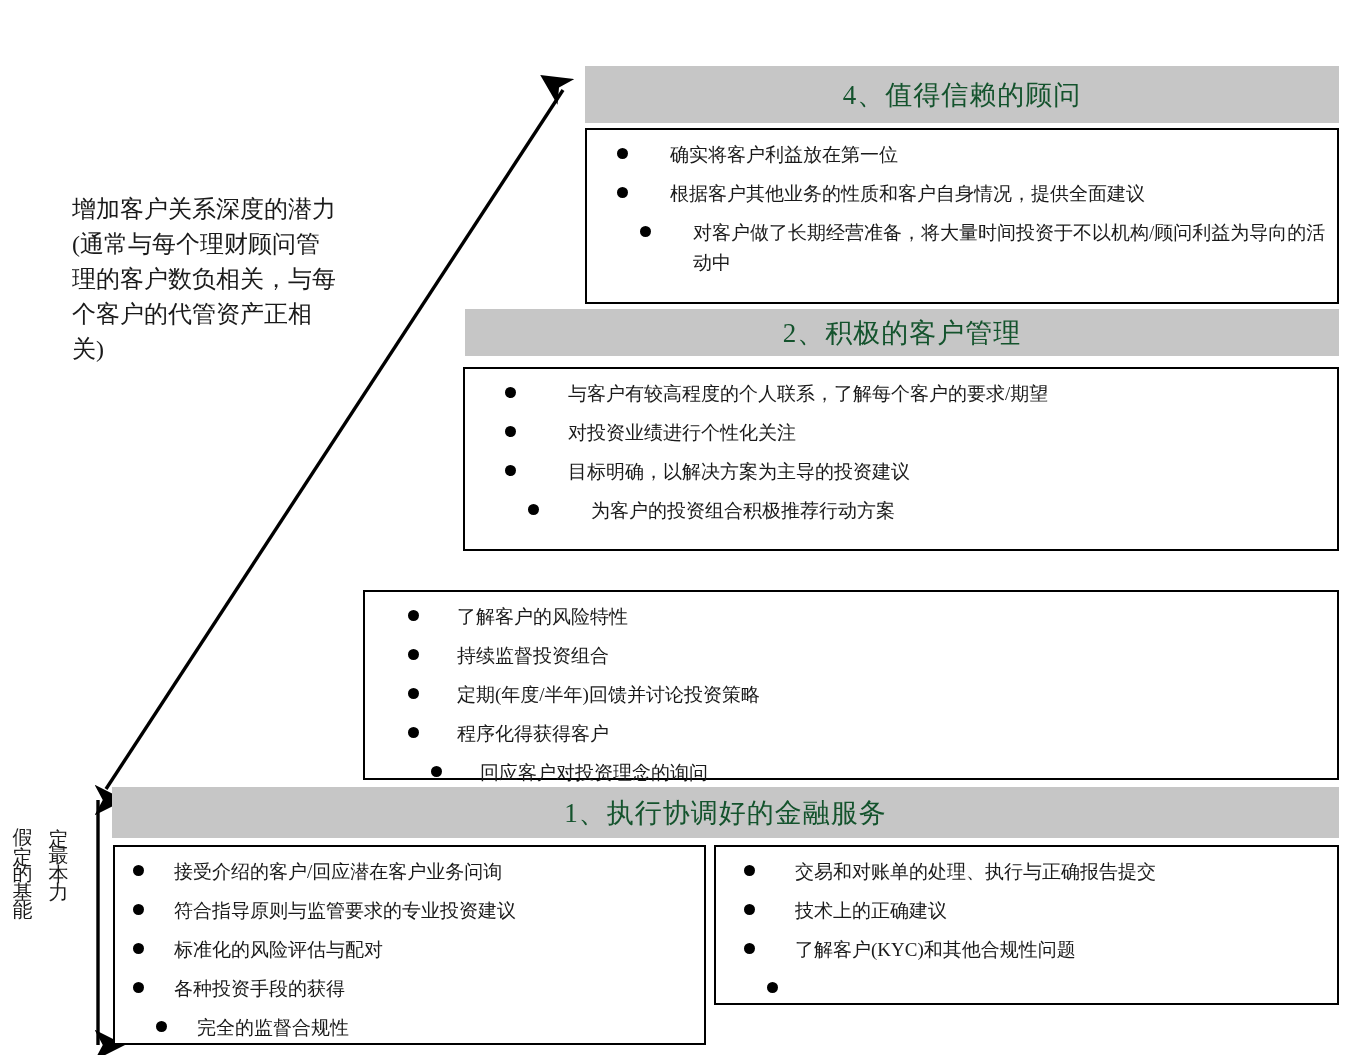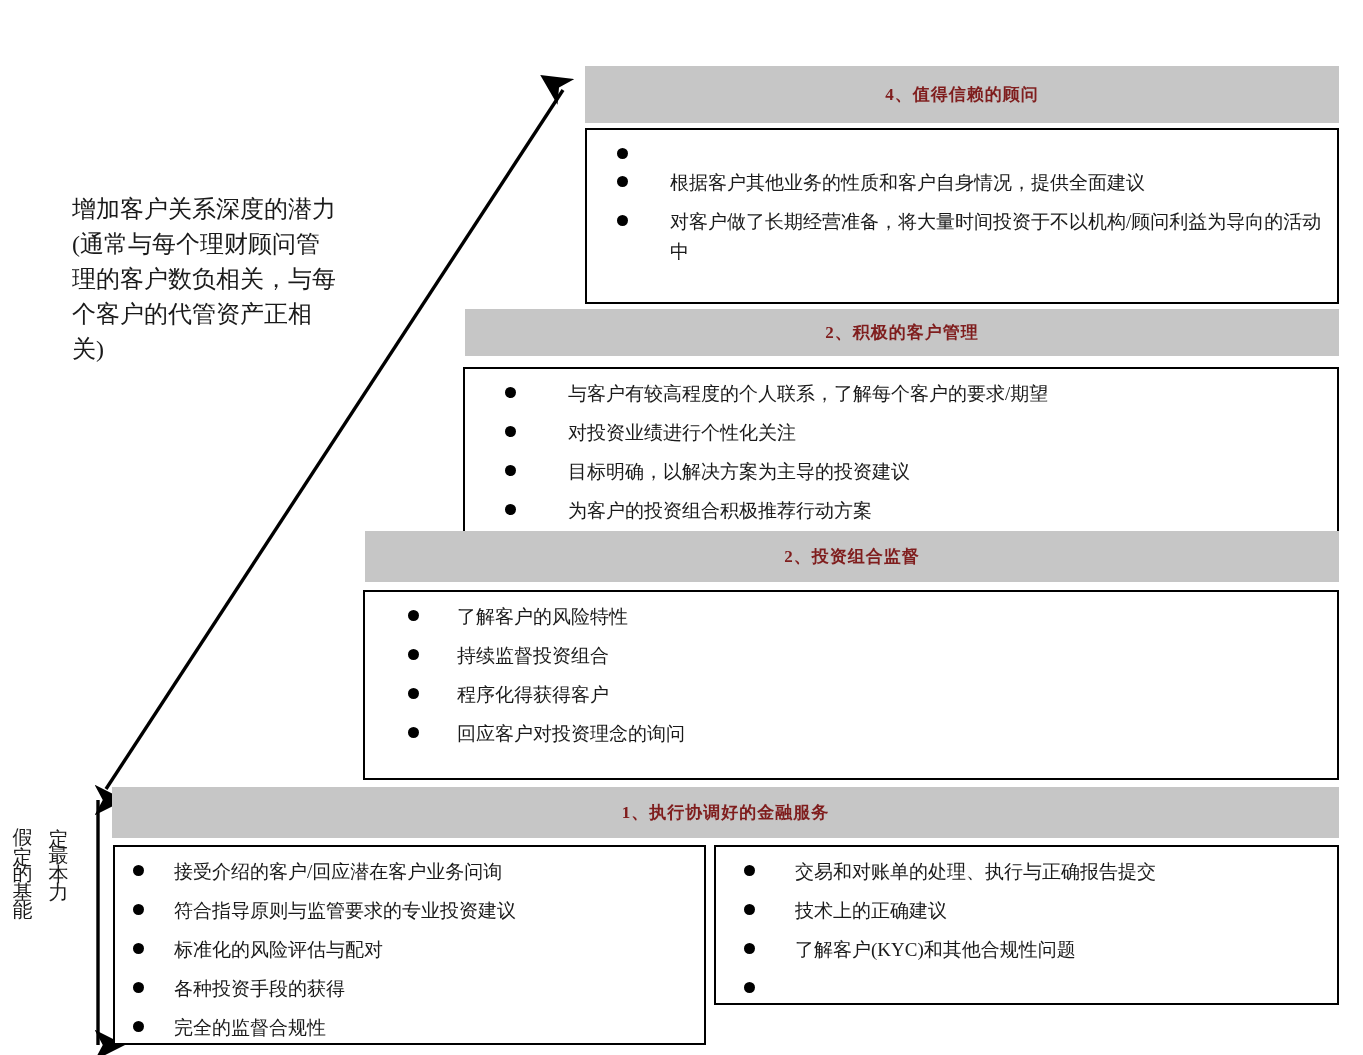--- a/index.html
+++ b/index.html
@@ -22,24 +22,24 @@
   
   .tier-header {
     position: absolute;
     background: #c6c6c6;
     display: flex;
     align-items: center;
     justify-content: center;
     box-sizing: border-box;
   }
   .tier-header-label {
-    font-size: 17px;
-    font-weight: bold;
+    font-size: 27px;
+    font-weight: normal;
     letter-spacing: 1px;
-    color: #7f1d1d;
+    color: #14532d;
     font-family: "Liberation Serif", "DejaVu Serif", serif;
     white-space: nowrap;
   }
 
   
   .tier-box {
     position: absolute;
     background: #ffffff;
     border: 2px solid #000000;
     box-sizing: border-box;
@@ -48,21 +48,21 @@
   .bullet-list {
     list-style: none;
     margin: 0;
     padding: 0;
   }
   .bullet-item {
     display: flex;
     align-items: flex-start;
     margin: 0 0 9px 0;
   }
-  .bullet-item:last-child { margin-bottom: 0; }
+  .bullet-item:last-child { margin-bottom: 0; padding-left: 23px; }
   .bullet-dot {
     flex: 0 0 auto;
     width: 11px;
     height: 11px;
     border-radius: 50%;
     background: #000000;
     margin-top: 8px;
   }
   .bullet-text {
     font-size: 19px;
@@ -159,20 +159,21 @@
     <div class="vcol">定最本力</div>
   </div>
 
   <div class="tier-header" style="left:585px; top:66px; width:754px; height:57px;">
     <span class="tier-header-label">4、值得信赖的顾问</span>
   </div>
   <div class="tier-box t4" style="left:585px; top:128px; width:754px; height:176px;">
     <ul class="bullet-list">
       <li class="bullet-item">
         <span class="bullet-dot"></span>
+        <span class="bullet-text">确实将客户利益放在第一位</span>
       </li>
       <li class="bullet-item">
         <span class="bullet-dot"></span>
         <span class="bullet-text">根据客户其他业务的性质和客户自身情况，提供全面建议</span>
       </li>
       <li class="bullet-item">
         <span class="bullet-dot"></span>
         <span class="bullet-text">对客户做了长期经营准备，将大量时间投资于不以机构/顾问利益为导向的活动中</span>
       </li>
     </ul>
@@ -195,32 +196,33 @@
         <span class="bullet-dot"></span>
         <span class="bullet-text">目标明确，以解决方案为主导的投资建议</span>
       </li>
       <li class="bullet-item">
         <span class="bullet-dot"></span>
         <span class="bullet-text">为客户的投资组合积极推荐行动方案</span>
       </li>
     </ul>
   </div>
 
-  <div class="tier-header" style="left:365px; top:531px; width:974px; height:51px;">
-    <span class="tier-header-label">2、投资组合监督</span>
-  </div>
   <div class="tier-box t2" style="left:363px; top:590px; width:976px; height:190px;">
     <ul class="bullet-list">
       <li class="bullet-item">
         <span class="bullet-dot"></span>
         <span class="bullet-text">了解客户的风险特性</span>
       </li>
       <li class="bullet-item">
         <span class="bullet-dot"></span>
         <span class="bullet-text">持续监督投资组合</span>
+      </li>
+      <li class="bullet-item">
+        <span class="bullet-dot"></span>
+        <span class="bullet-text">定期(年度/半年)回馈并讨论投资策略</span>
       </li>
       <li class="bullet-item">
         <span class="bullet-dot"></span>
         <span class="bullet-text">程序化得获得客户</span>
       </li>
       <li class="bullet-item">
         <span class="bullet-dot"></span>
         <span class="bullet-text">回应客户对投资理念的询问</span>
       </li>
     </ul>

